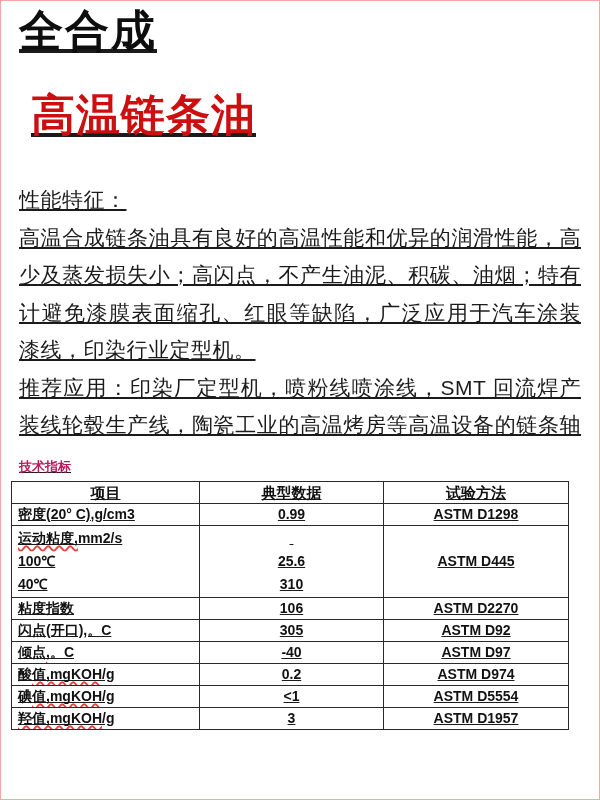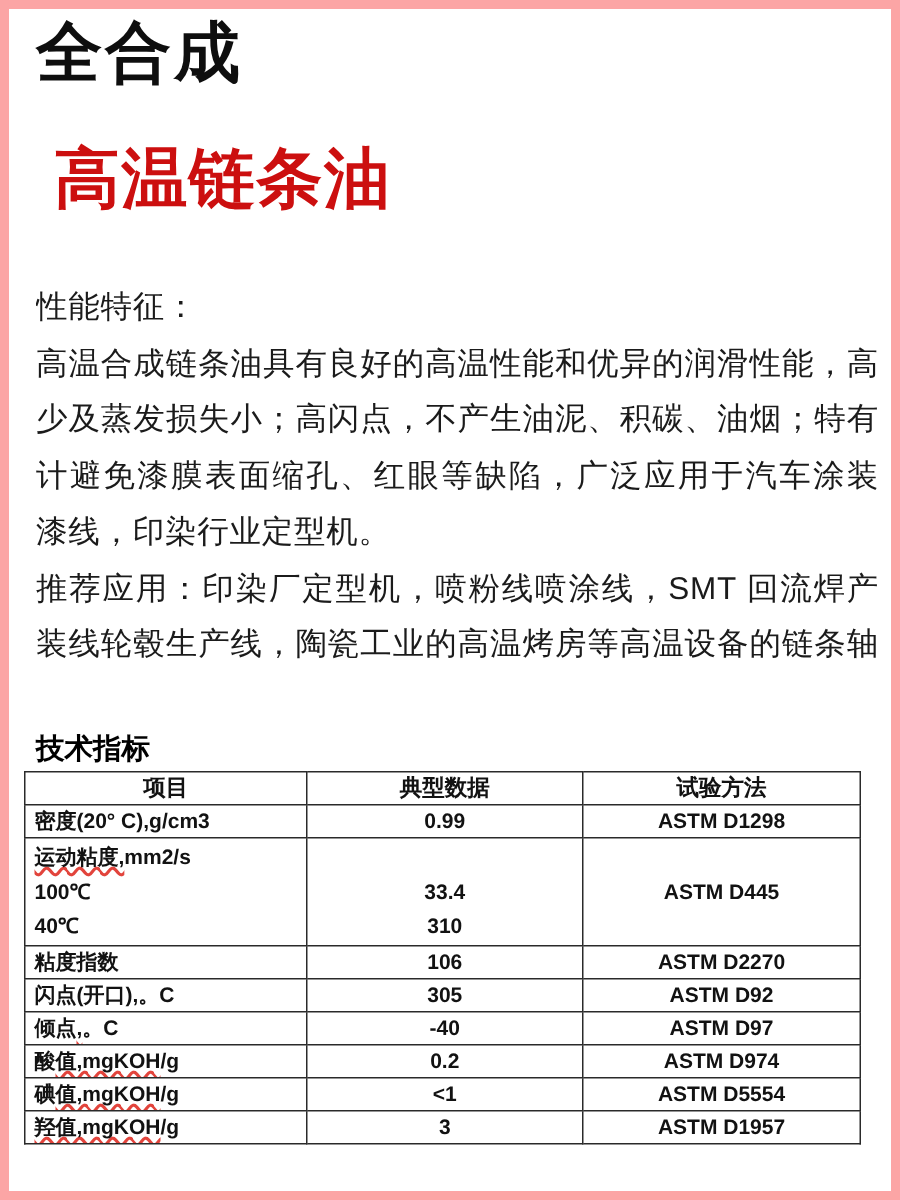--- a/index.html
+++ b/index.html
@@ -1,24 +1,25 @@
 <!DOCTYPE html>
 <html style="--red: #cc0f0f; --sqred: #e2443c;"><head>
 <meta charset="utf-8">
 <style>
   html,body { margin:0; padding:0; background:#fff; }
   .page {
     position:relative;
     width:600px; height:800px;
     box-sizing:border-box;
     background:#ffffff;
-    border:6px solid #fca5a5;
+    border:1px solid #fca5a5;
     overflow:hidden;
     font-family:"Liberation Sans", sans-serif;
     color:#1b1b1b;
+    text-decoration:underline;
   }
   .title-black {
     margin:6px 0 0 18px;
     font-size:44px; line-height:48px;
     font-weight:bold; color:#0e0e0e;
     letter-spacing:2px;
   }
   .title-red {
     margin:36px 0 0 30px;
     font-size:44px; line-height:48px;
@@ -32,23 +33,23 @@
   }
   .bline {
     line-height:37.5px;
     height:37.5px;
     white-space:nowrap;
     overflow:hidden;
     letter-spacing:0.5px;
   }
   .bline.j { text-align:justify; text-align-last:justify; white-space:normal; }
   .caption {
-    margin:42px 0 0 18px;
-    font-size:19px; line-height:18px;
-    font-weight:700; color:#000000;
+    margin:14px 0 0 18px;
+    font-size:13px; line-height:18px;
+    font-weight:700; color:#be185d;
   }
   table.specs {
     margin:5px 0 0 10px;
     width:557px;
     border-collapse:collapse;
     table-layout:fixed;
     color:#121212;
   }
   table.specs th, table.specs td {
     border:1.6px solid #2a2a2a;
@@ -113,21 +114,21 @@
           <td class="c3">ASTM D1298</td>
         </tr>
         <tr>
           <td class="c1">
             <div class="ln"><span class="sq">运动粘度,</span><span>mm2/s</span></div>
             <div class="ln"><span>100℃</span></div>
             <div class="ln"><span>40℃</span></div>
           </td>
           <td class="c2">
             <div class="ln">&nbsp;</div>
-            <div class="ln">33.4</div>
+            <div class="ln">25.6</div>
             <div class="ln">310</div>
           </td>
           <td class="c3">ASTM D445</td>
         </tr>
         <tr>
           <td class="c1"><span>粘度指数</span></td>
           <td class="c2">106</td>
           <td class="c3">ASTM D2270</td>
         </tr>
         <tr>

